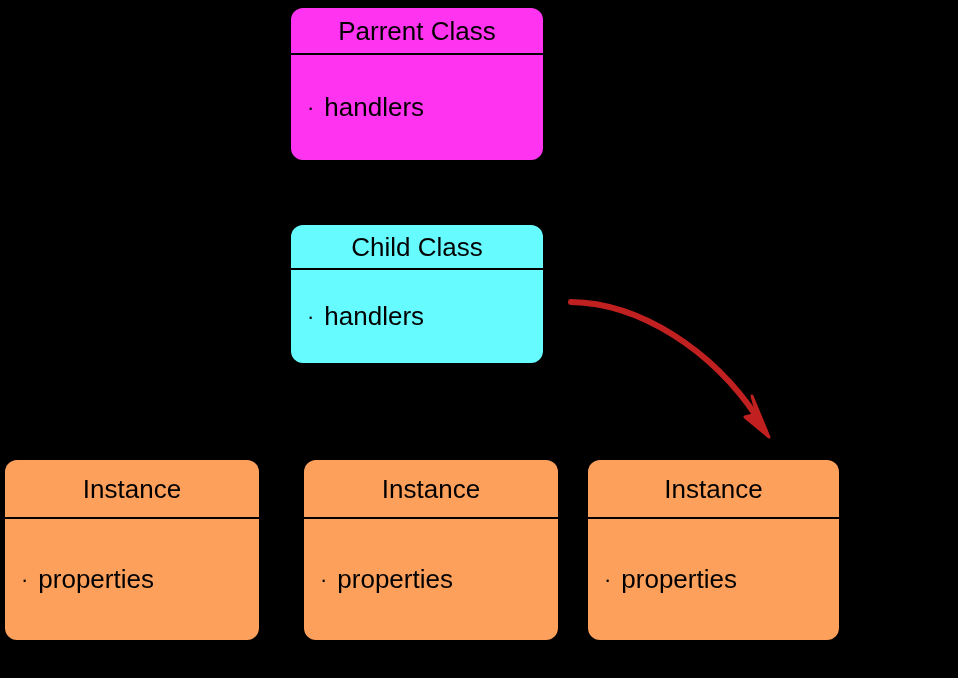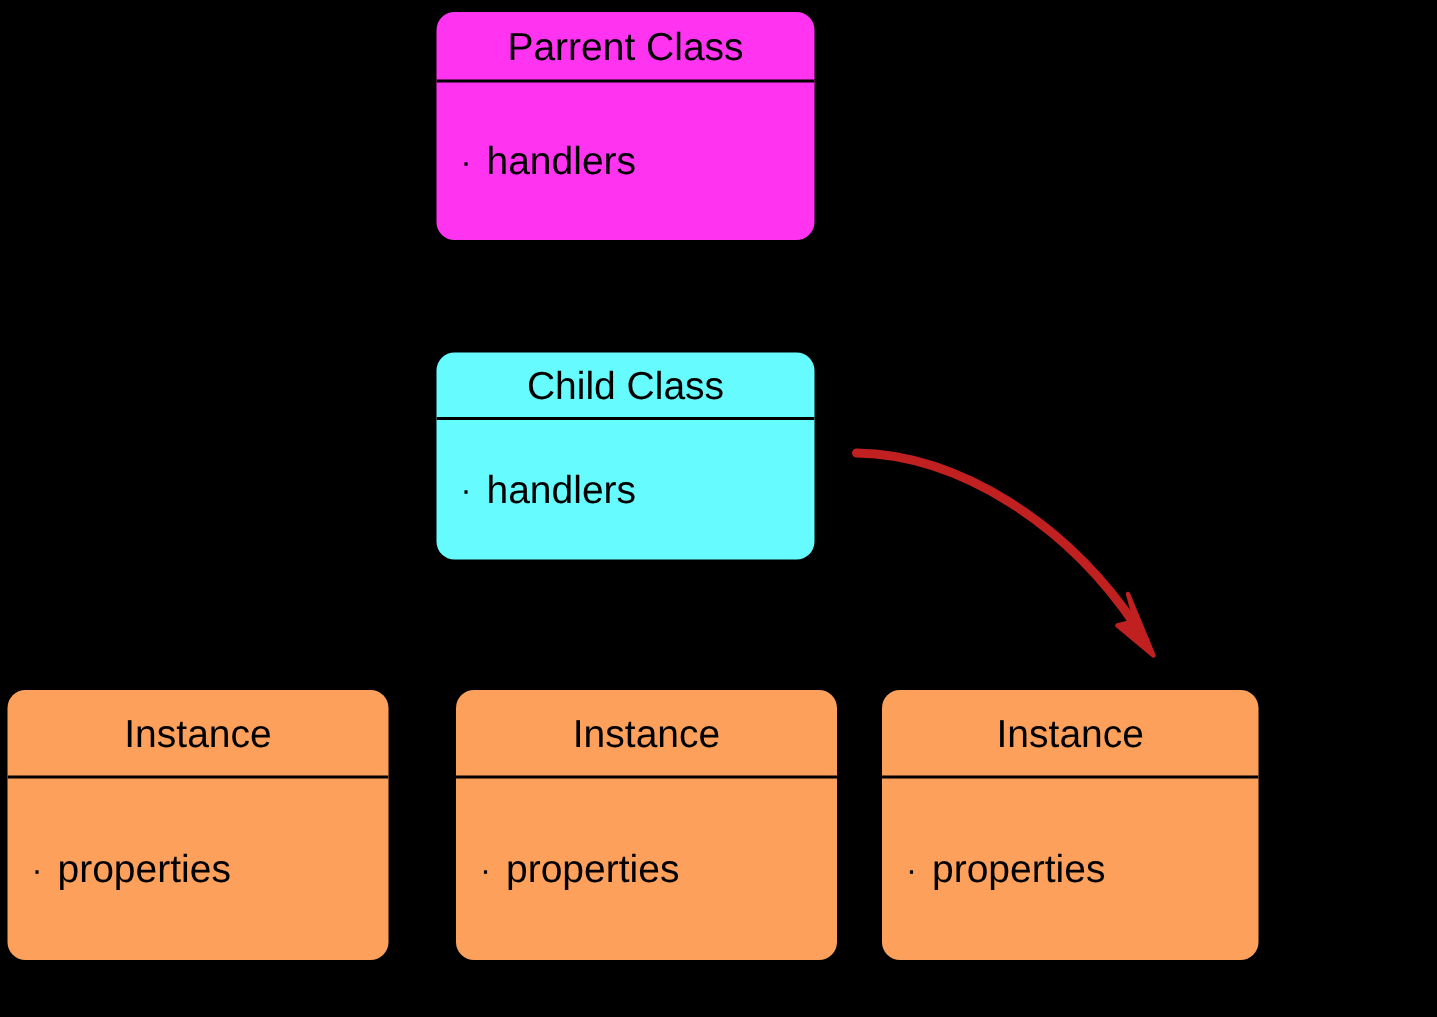--- a/index.html
+++ b/index.html
@@ -71,21 +71,21 @@
     top: 8px;
     width: 252px;
     height: 152px;
     background: #FF33F0;
   }
   #parent-class-box .uml-title { height: 47px; }
 
   
   #child-class-box {
     left: 291px;
-    top: 235px;
+    top: 225px;
     width: 252px;
     height: 138px;
     background: #66FBFF;
   }
   #child-class-box .uml-title { height: 45px; }
 
   
   .instance-box {
     top: 460px;
     height: 180px;

